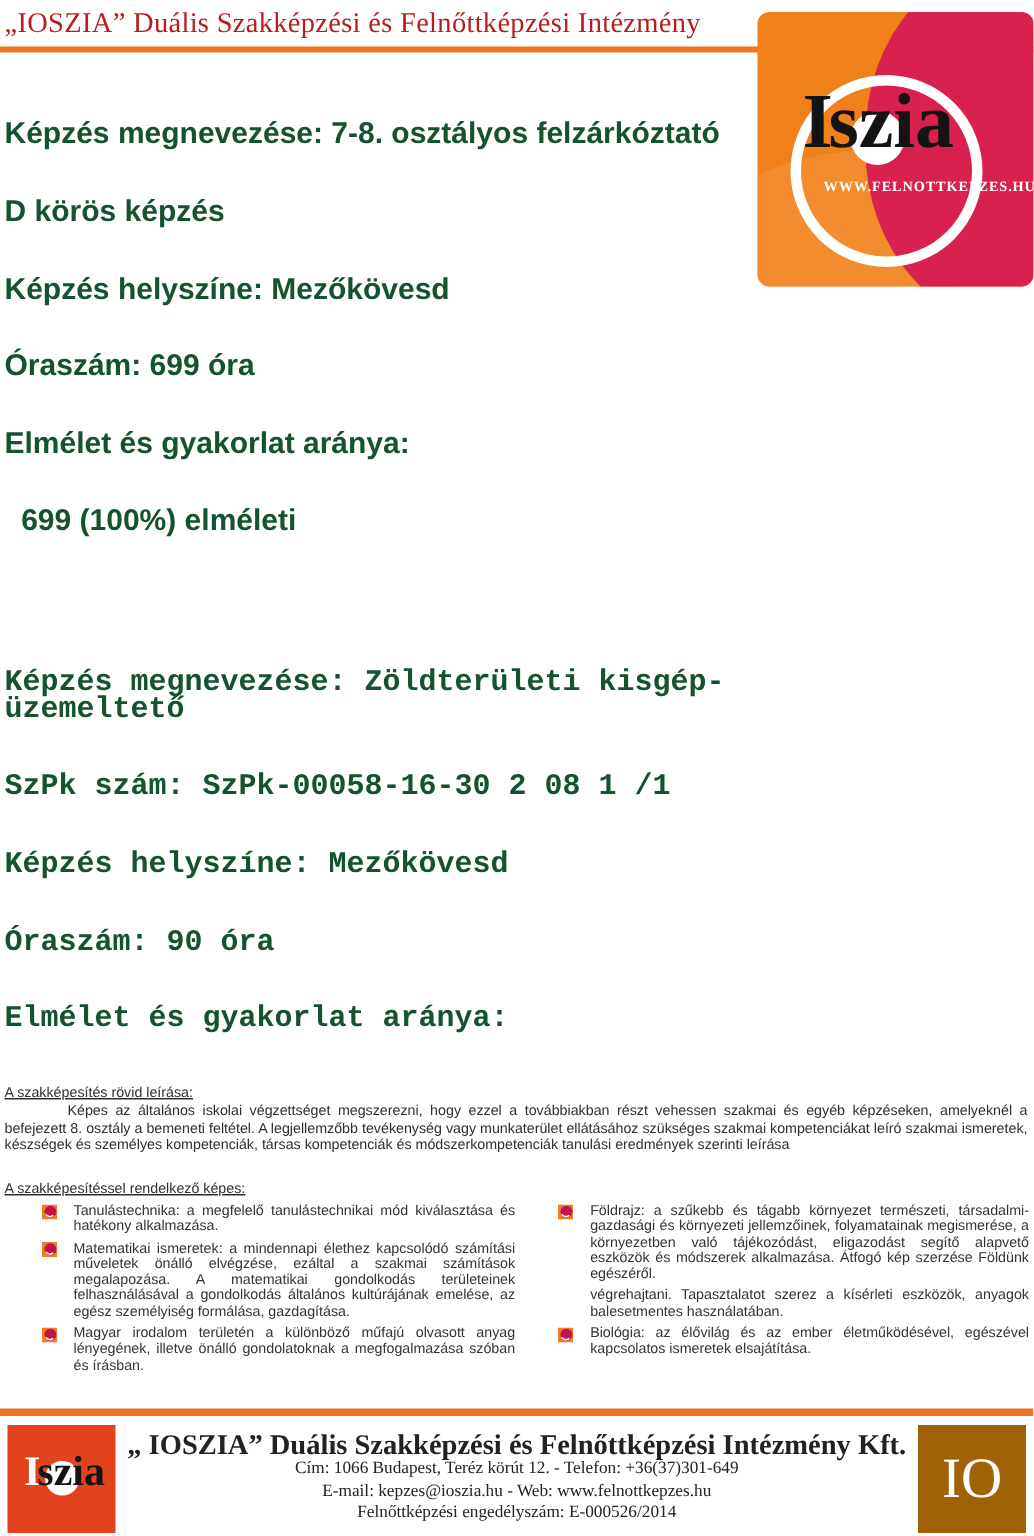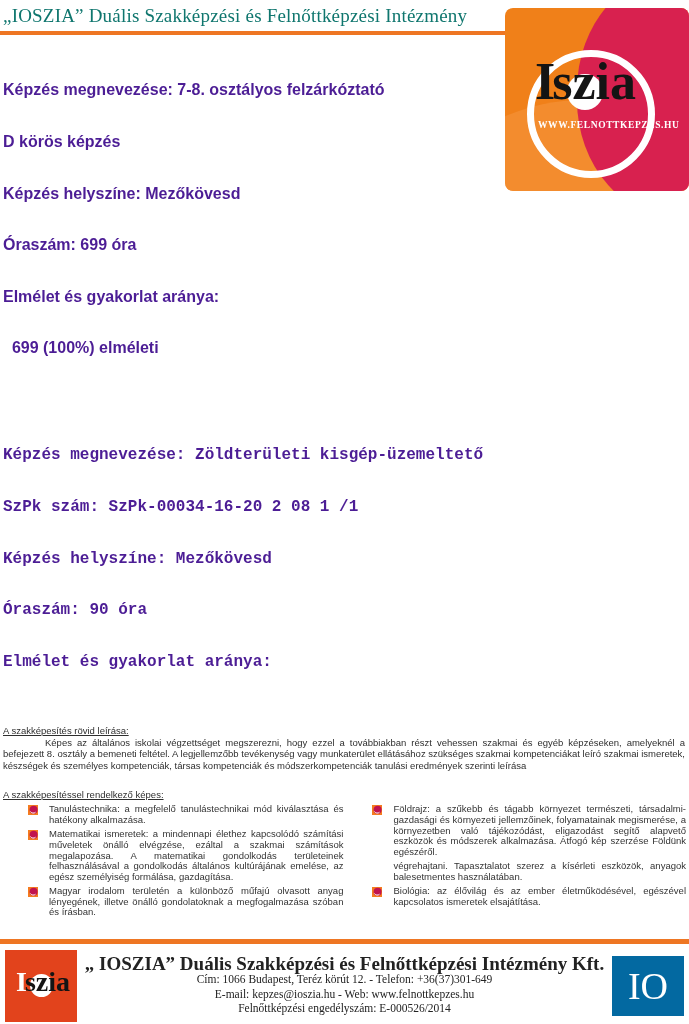--- a/index.html
+++ b/index.html
@@ -8,21 +8,21 @@
     font-family:"Liberation Sans", sans-serif;
     background:#ffffff; color:#2e2e2e;
     display:flex; flex-direction:column;
     position:relative; overflow:hidden;
   }
   .content { flex:1 1 auto; min-height:0; overflow:hidden; }
 
   
   .hdr-title {
     font-family:"Liberation Serif", serif;
-    font-size:19px; color:#0f766e;
+    font-size:19px; color:#b91c1c;
     padding:5px 0 0 3px; letter-spacing:0.2px;
   }
   .hdr-rule { height:4px; background:#ee7623; margin-top:4px; }
 
   
   .logo {
     position:absolute; top:8px; right:0;
     width:184px; height:183px;
     background:#f08019; border-radius:8px; overflow:hidden; z-index:5;
   }
@@ -42,40 +42,40 @@
     position:absolute; left:62px; top:66px; width:36px; height:36px;
     background:#ffffff; border-radius:50%;
   }
   .logo-text {
     position:absolute; left:30px; top:48px;
     font-family:"Liberation Serif", serif; font-weight:bold;
     font-size:52px; color:#141414; line-height:1;
   }
   .logo-text .szia { margin-left:-3px; }
   .logo-url {
-    position:absolute; left:33px; top:112px;
+    position:absolute; left:44px; top:112px;
     font-family:"Liberation Serif", serif; font-weight:bold;
     font-size:9.5px; color:#ffffff; letter-spacing:0.6px;
   }
 
   
   .course {
     width:490px; margin:12px 0 0 3px;
-    font-weight:bold; font-size:16px; line-height:17.2px; color:#4c1d95;
+    font-weight:bold; font-size:20px; line-height:17.2px; color:#14532d;
     white-space:pre-wrap;
   }
   .course2 { margin-top:22px;font-family:Liberation Mono, monospace; }
 
   
   .sec-h { font-size:9.5px; line-height:11.5px; margin:0 0 0 3px; text-decoration:underline; color:#2e2e2e; }
   .desc-body {
     margin:1px 4px 0 3px; font-size:9.5px; line-height:11.3px;
     text-align:justify; text-indent:42px;
   }
-  .mt20 { margin-top:19px; }
+  .mt20 { }
   .mt5 { margin-top:18px; }
 
   
   .cols { display:flex; gap:29px; margin:4px 3px 0 3px; }
   .col-l { width:342px; }
   .col-r { width:315px; }
   .b-item { display:flex; margin-bottom:3.8px; }
   .col-l .b-item { padding-left:25px; }
   .b-icon { flex:0 0 10px; height:10px; margin-right:11px; margin-top:0.5px; }
   .no-bullet .b-icon { visibility:hidden; }
@@ -96,21 +96,21 @@
   }
   .f-txt .fi { color:#ffffff; }
   .f-txt .fszia { color:#141414; margin-left:-2px; }
   .f-center {
     flex:1; text-align:center;
     font-family:"Liberation Serif", serif;
     font-size:11.5px; line-height:14.2px; color:#222222;
   }
   .f-company { font-size:19px; font-weight:bold; margin-bottom:1px; }
   .f-logo-right {
-    width:72px; height:60px; background:#0369a1; flex:0 0 72px;
+    width:72px; height:72px; background:#a16207; flex:0 0 72px;
     display:flex; align-items:center; justify-content:center;
     font-family:"Liberation Serif", serif; font-size:38px; color:#ffffff;
   }
 </style>
 </head>
 <body>
 
 <div class="content">
 
   <div class="logo">
@@ -129,21 +129,21 @@
     <div>Képzés megnevezése: 7-8. osztályos felzárkóztató</div>
     <div>D körös képzés</div>
     <div>Képzés helyszíne: Mezőkövesd</div>
     <div>Óraszám: 699 óra</div>
     <div>Elmélet és gyakorlat aránya:</div>
     <div>  699 (100%) elméleti</div>
   </div>
 
   <div class="course course2">
     <div>Képzés megnevezése: Zöldterületi kisgép-üzemeltető</div>
-    <div>SzPk szám: SzPk-00034-16-20 2 08 1 /1</div>
+    <div>SzPk szám: SzPk-00058-16-30 2 08 1 /1</div>
     <div>Képzés helyszíne: Mezőkövesd</div>
     <div>Óraszám: 90 óra</div>
     <div>Elmélet és gyakorlat aránya:</div>
   </div>
 
   <div class="sec-h mt20">A szakképesítés rövid leírása:</div>
   <div class="desc-body">Képes az általános iskolai végzettséget megszerezni, hogy ezzel a továbbiakban részt vehessen szakmai és egyéb képzéseken, amelyeknél a befejezett 8. osztály a bemeneti feltétel. A legjellemzőbb tevékenység vagy munkaterület ellátásához szükséges szakmai kompetenciákat leíró szakmai ismeretek, készségek és személyes kompetenciák, társas kompetenciák és módszerkompetenciák tanulási eredmények szerinti leírása</div>
 
   <div class="sec-h mt5">A szakképesítéssel rendelkező képes:</div>
 

